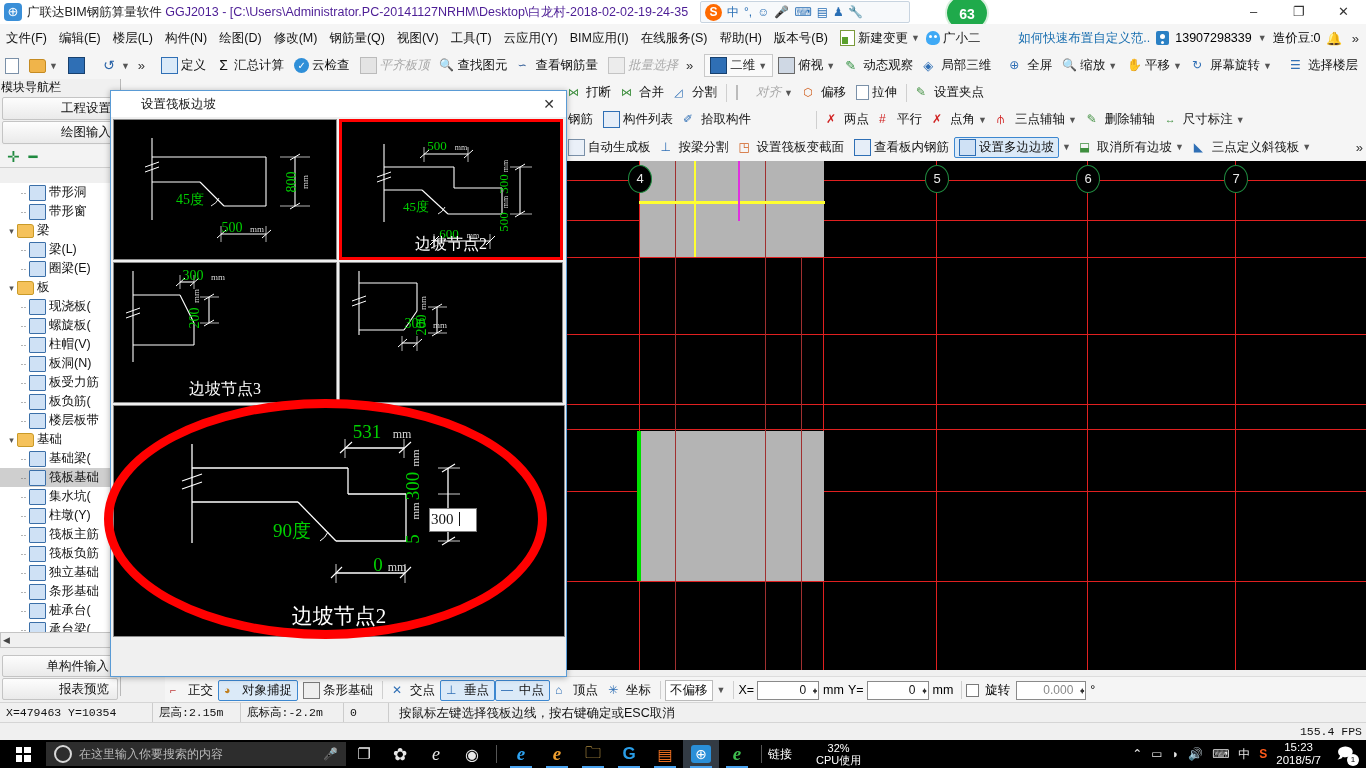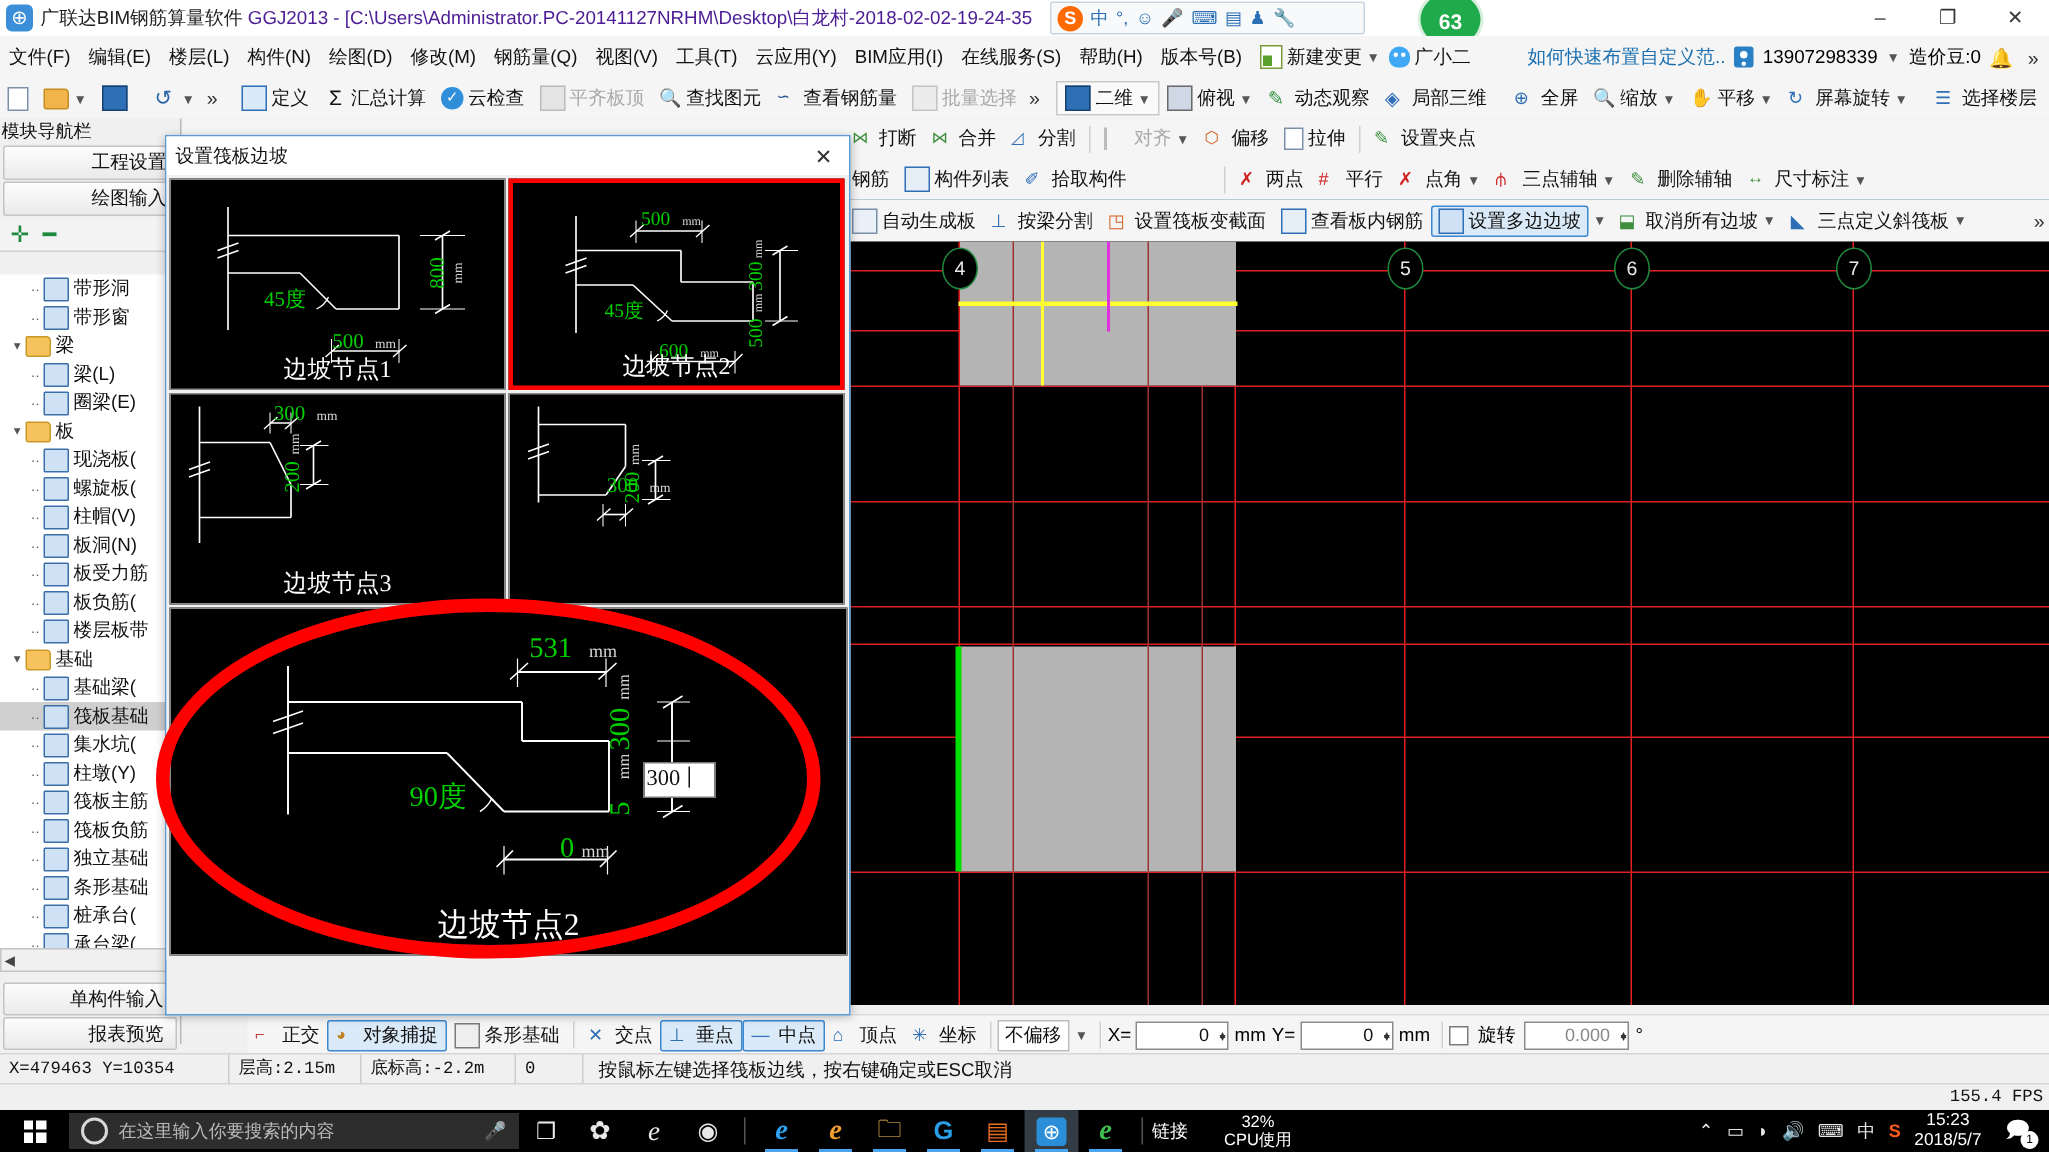--- a/index.html
+++ b/index.html
@@ -38,21 +38,21 @@
   .hint-link{color:#1a6fb0;font-size:12.5px;white-space:nowrap;}
   .ico-user{width:13px;height:14px;background:#2a80c4;border-radius:2px;display:inline-block;position:relative;}
   .ico-user:after{content:"";position:absolute;left:4px;top:3px;width:5px;height:5px;border-radius:50%;background:#fff;box-shadow:0 6px 0 -1px #fff;}
   .ico-bell{color:#1a8ad4;font-size:13px;}
   .chev{font-size:9px;color:#555;}
   .dblchev{font-size:13px;color:#333;padding:0 3px;}
 
   
   .tbar1{position:absolute;left:0;top:52px;width:1366px;height:27px;background:#f5f5f5;border-bottom:1px solid #dcdcdc;display:flex;align-items:center;}
   .tool{display:flex;align-items:center;gap:3px;padding:2px 5px;font-size:12.5px;color:#111;white-space:nowrap;}
-  .tool.dis{color:#a8a8a8;}
+  .tool.dis{color:#a8a8a8;font-style:italic;}
   .tsep{width:1px;height:18px;background:#cfcfcf;margin:0 4px;}
   .gi{width:15px;height:15px;display:inline-block;position:relative;flex:0 0 auto;}
 
   
   .tbar2{position:absolute;left:0;top:79px;width:1366px;height:27px;background:#f5f5f5;border-bottom:1px solid #dcdcdc;display:flex;align-items:center;}
   
   .tbar3{position:absolute;left:563px;top:106px;width:803px;height:27px;background:#f5f5f5;border-bottom:1px solid #0c4a6e;display:flex;align-items:center;overflow:hidden;}
   .tbar4{position:absolute;left:563px;top:133px;width:803px;height:28px;background:#f5f5f5;border-bottom:1px solid #dcdcdc;display:flex;align-items:center;overflow:hidden;}
   .tool.sel{border:1px solid #3c87d0;background:#dbeaf8;border-radius:2px;padding:1px 4px;}
 
@@ -81,21 +81,21 @@
   .axiscircle{position:absolute;width:22px;height:26px;border:1px solid #1f8a3f;border-radius:50%;color:#e8e8e8;font-size:13px;text-align:center;line-height:26px;background:#000;}
   .slab{position:absolute;background:#b4b4b4;}
   .thinline{position:absolute;background:#a03030;width:1px;}
   .ylineh{position:absolute;height:3px;background:#ffff30;}
   .ylinev{position:absolute;width:2px;background:#ffff30;}
   .mline{position:absolute;width:2px;background:#e030e0;}
   .gline{position:absolute;width:4px;background:#00e000;}
 
   
   .dialog{position:absolute;left:110px;top:90px;width:455px;height:585px;background:#f0f0f0;border:1px solid #5a9bd5;box-shadow:0 1px 6px rgba(0,0,0,.30);z-index:50;}
-  .dlg-title{height:26px;background:#fff;display:flex;align-items:center;border-bottom:1px solid #e4e4e4;}
+  .dlg-title{height:26px;background:#fff;display:flex;align-items:center;border-bottom:1px solid #e4e4e4;padding-left:24px;}
   .dlg-title span{font-size:12.5px;color:#111;padding-left:6px;}
   .dlg-x{margin-left:auto;width:34px;text-align:center;font-size:14px;color:#333;}
   .dlg-body{position:absolute;left:0;top:26px;width:455px;height:523px;background:#f0f0f0;padding:2px;box-sizing:border-box;}
   .nodegrid{display:flex;flex-wrap:wrap;gap:2px;}
   .nodecell{width:224px;height:141px;background:#000;border:1px solid #8a8a8a;position:relative;box-sizing:border-box;}
   .nodecell.active{border:3px solid #ff0000;}
   .nodecell.big{width:452px;height:232px;}
   .nodelabel{position:absolute;bottom:2px;left:0;width:100%;text-align:center;color:#fff;font-size:16px;font-family:"Liberation Serif","DejaVu Serif",serif;}
   .nodecell.big .nodelabel{font-size:21px;bottom:6px;}
   .dlg-foot{position:absolute;left:0;bottom:0;width:455px;height:36px;background:#f0f0f0;display:flex;justify-content:center;align-items:center;gap:22px;}
@@ -649,21 +649,20 @@
               <line x1="107" y1="106" x2="107" y2="122" stroke-width=".7"></line>
               <line x1="152" y1="106" x2="152" y2="122" stroke-width=".7"></line>
               <path d="M97,86 A16,16 0 0 0 105,78" stroke="#ffffff" stroke-width=".9"></path>
             </g>
             <text x="182" y="62" fill="#00d000" font-size="14" font-family="Liberation Serif, serif" transform="rotate(-90 182 62)" text-anchor="middle">800</text>
             <text x="194" y="62" fill="#d8d8d8" font-size="9" font-family="Liberation Serif, serif" transform="rotate(-90 194 62)" text-anchor="middle">mm</text>
             <text x="118" y="112" fill="#00d000" font-size="14" font-family="Liberation Serif, serif" text-anchor="middle">500</text>
             <text x="143" y="112" fill="#d8d8d8" font-size="9" font-family="Liberation Serif, serif" text-anchor="middle">mm</text>
             <text x="76" y="84" fill="#00d000" font-size="14" font-family="Liberation Serif, serif" text-anchor="middle">45度</text>
           </svg>
-          <div class="nodelabel">边坡节点1</div>
         </div>
 
         <div class="nodecell active">
           <svg width="218" height="135" viewBox="0 0 218 135">
             <g stroke="#ffffff" stroke-width="1.1" fill="none">
               <line x1="42" y1="22" x2="42" y2="100"></line>
               <line x1="42" y1="45" x2="112" y2="45"></line>
               <line x1="112" y1="45" x2="112" y2="66"></line>
               <line x1="112" y1="66" x2="160" y2="66"></line>
               <line x1="160" y1="66" x2="160" y2="92"></line>

